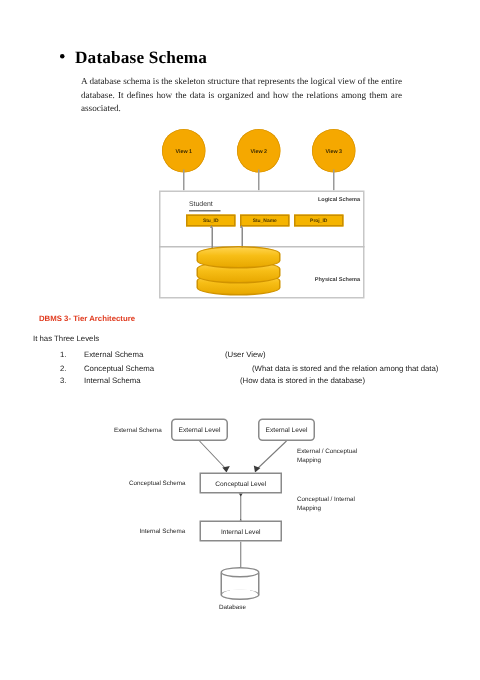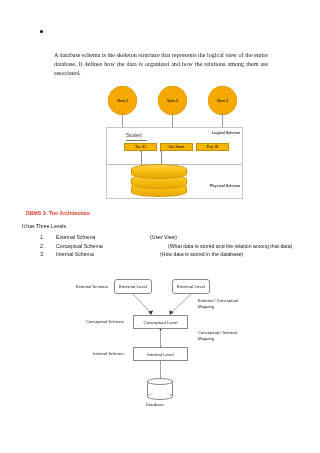--- a/index.html
+++ b/index.html
@@ -326,20 +326,21 @@
     left: 0; top: 0;
     width: 320px; height: 191px;
     overflow: visible;
   }
 </style>
 </head>
 <body>
 
 <div class="heading-row">
   <span class="bullet-dot"></span>
+  <span class="heading-text">Database Schema</span>
 </div>
 
 <div class="para">A database schema is the skeleton structure that represents the logical view of the entire database. It defines how the data is organized and how the relations among them are associated.</div>
 
 <div class="schema-diagram">
 
   <div class="view-circle view-1">View 1</div>
   <div class="view-circle view-2">View 2</div>
   <div class="view-circle view-3">View 3</div>
 

